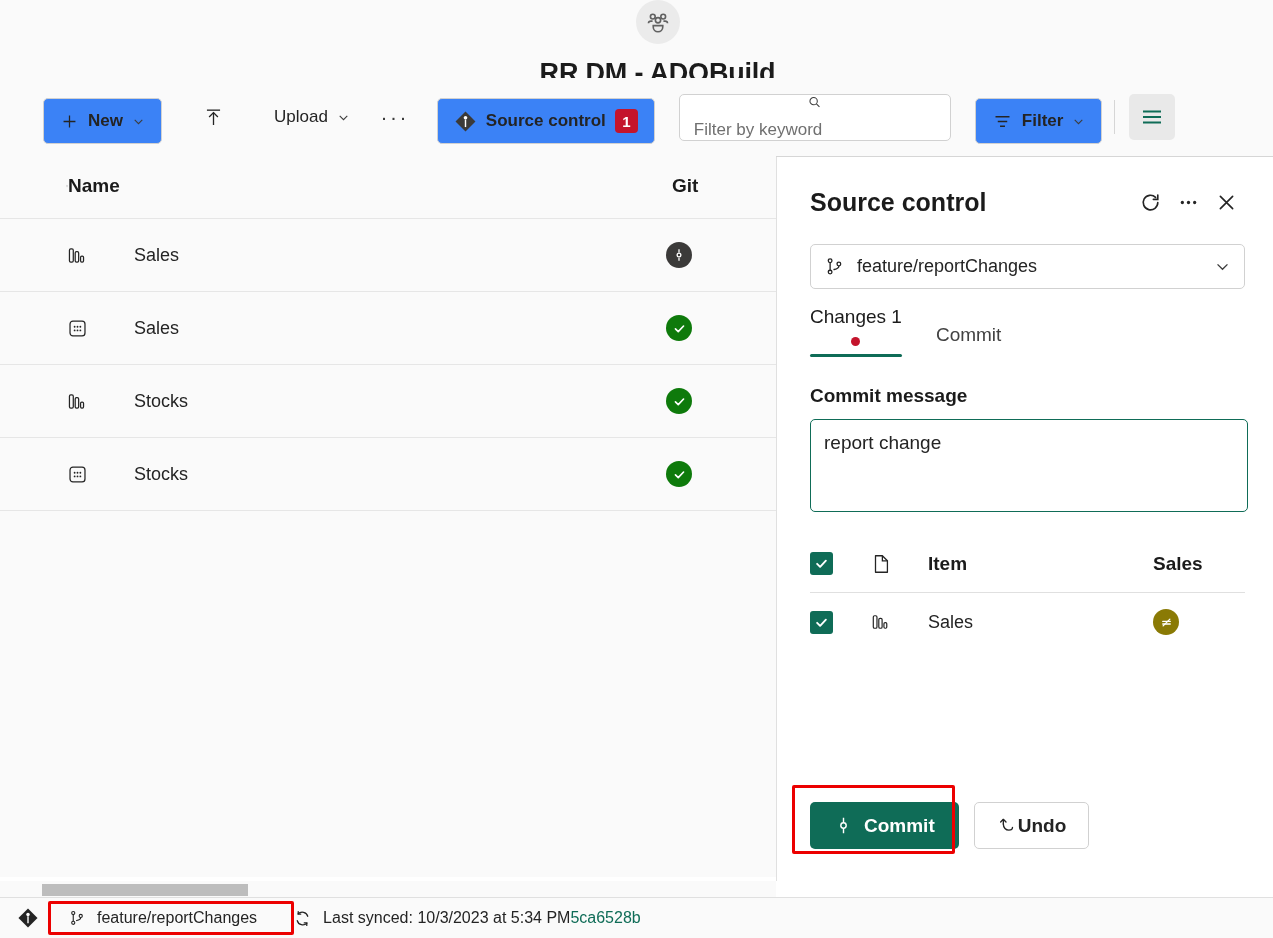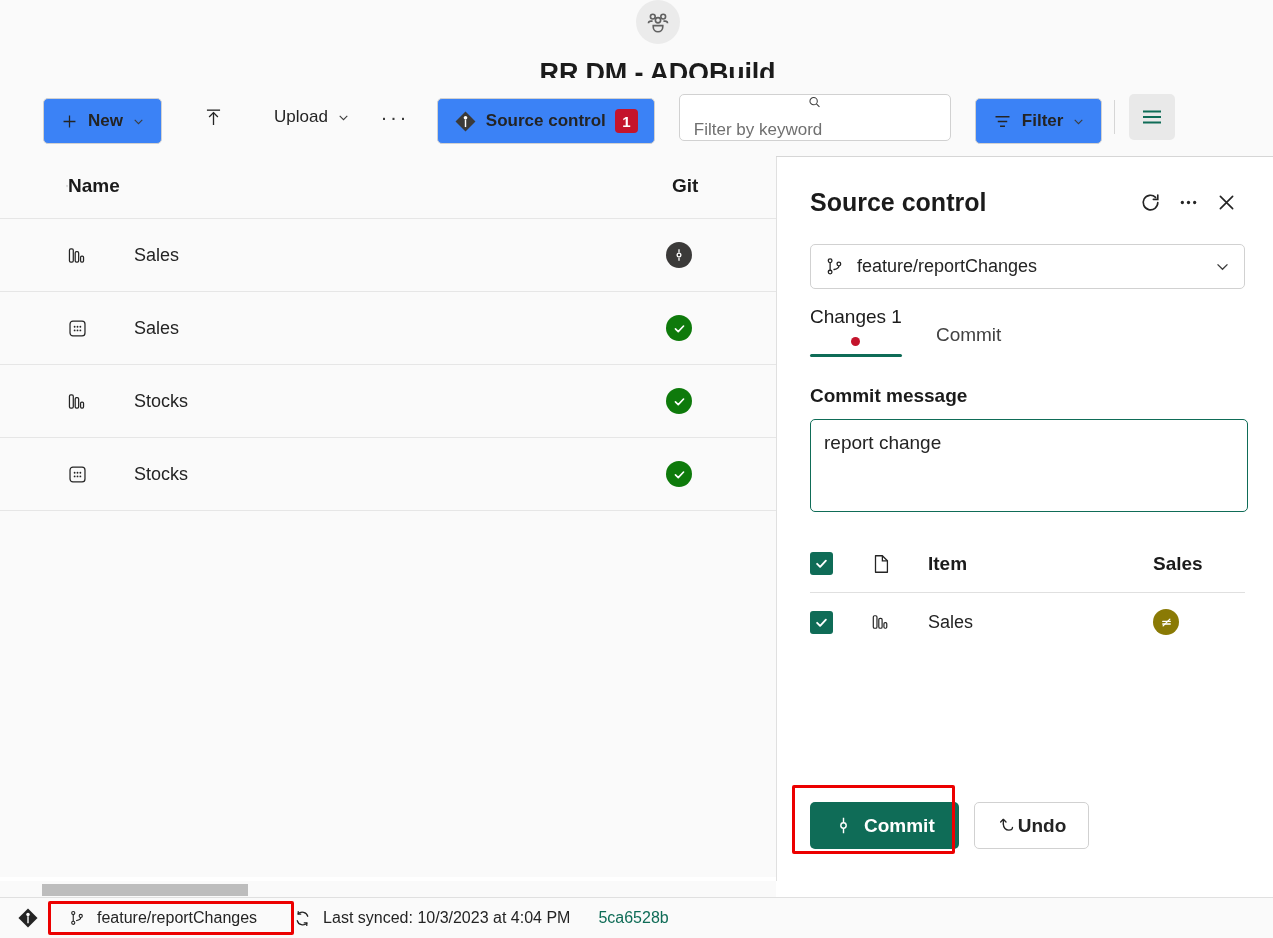--- a/index.html
+++ b/index.html
@@ -212,21 +212,21 @@
     background: #fafafa; border-top: 1px solid #e0e0e0;
     display: flex; align-items: center; padding-left: 12px; gap: 0;
     font-size: 16px; color: #242424;
   }
   .sb-git { display: flex; align-items: center; justify-content: center; width: 32px; }
   .sb-branch {
     display: flex; align-items: center; gap: 11px;
     padding: 4px 12px; cursor: pointer; margin-left: 12px;
   }
   .sb-sync { display: flex; align-items: center; gap: 11px; margin-left: 24px; }
-  .sb-hash { color: #0f6c57; margin-left: 28px; cursor: pointer; }
+  .sb-hash { color: #0f6c57; cursor: pointer; }
 </style>
 </head>
 <body>
 
 <div id="app">
 
   <div class="ws-header">
     <div class="ws-avatar">
       <svg width="26" height="26" viewBox="0 0 24 24" fill="none" stroke="#616161" stroke-width="1.5">
         <circle cx="7.2" cy="7" r="2.2"></circle>
@@ -562,21 +562,21 @@
       <span>feature/reportChanges</span>
     </div>
 
     <div class="sb-sync">
       <svg width="19" height="19" viewBox="0 0 24 24" stroke="#242424" stroke-width="1.6" fill="none" stroke-linecap="round">
         <path d="M18.6 9.2A7.2 7.2 0 0 0 6.4 6.2"></path>
         <path d="M5.4 14.8a7.2 7.2 0 0 0 12.2 3"></path>
         <path d="M6.6 3.2v3.2h3.2"></path>
         <path d="M17.4 20.8v-3.2h-3.2"></path>
       </svg>
-      <span>Last synced: 10/3/2023 at 4:04 PM</span>
+      <span>Last synced: 10/3/2023 at 5:34 PM</span>
     </div>
 
     <div class="sb-hash">5ca6528b</div>
   </div>
 
   <div class="hl-box" style="left:48px; top:901px; width:246px; height:34px;"></div>
 
 </div>
 
 </body></html>

